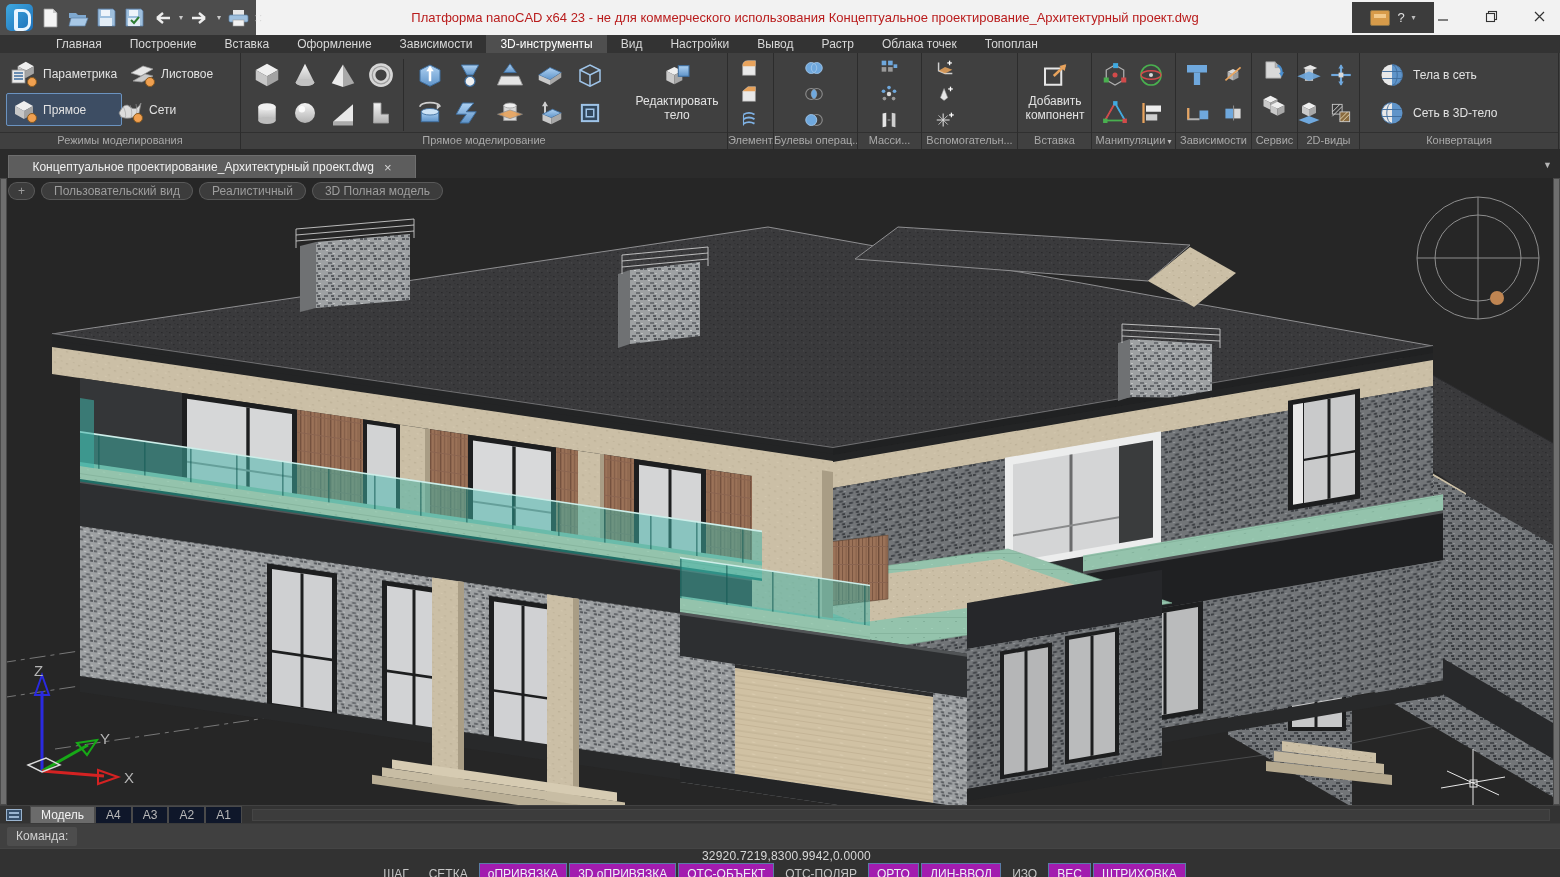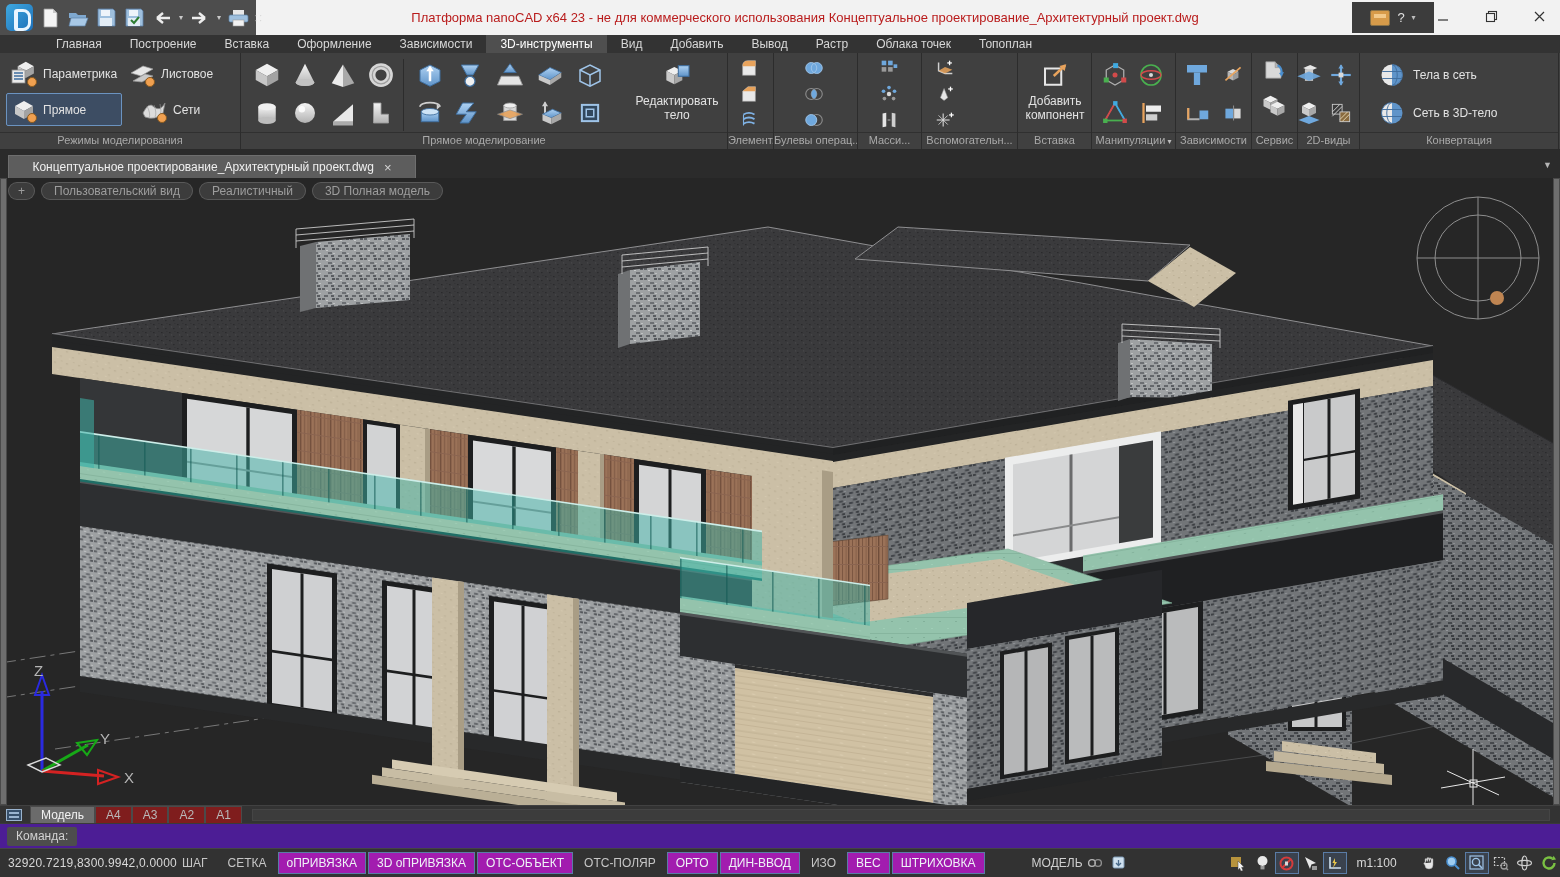--- a/index.html
+++ b/index.html
@@ -52,28 +52,28 @@
   #viewport{position:absolute;left:0;top:178px;width:1560px;height:627px;background:#262626;overflow:hidden;}
   #scene{position:absolute;left:0;top:0;}
   .vsb{position:absolute;top:0;bottom:0;width:7px;background:#6e6e6e;border:1px solid #4a4a4a;cursor:pointer;}
   #pills{position:absolute;left:8px;top:4px;display:flex;gap:6px;align-items:center;}
   .pill{background:rgba(78,78,78,0.55);border:1px solid rgba(120,120,120,0.5);border-radius:9px;color:#9d9d9d;font-size:12px;padding:1px 12px;cursor:pointer;white-space:nowrap;}
   .pill.add{padding:1px 9px;}
   
   #layoutrow{position:absolute;left:0;top:805px;width:1560px;height:18px;background:#333333;border-top:1px solid #414141;display:flex;align-items:center;}
   #sheeticon{width:16px;height:12px;margin:0 8px 0 6px;border:1px solid #9ab4cf;background:#37506b;position:relative;cursor:pointer;}
   #sheeticon:after{content:"";position:absolute;left:2px;top:2px;right:2px;height:2px;background:#9ab4cf;box-shadow:0 4px 0 #9ab4cf;}
-  .ltab{font-size:12px;color:#b9b9b9;background:#7f1d1d;border:1px solid #4a4a4a;border-bottom:none;padding:0 10px;line-height:16px;cursor:pointer;}
+  .ltab{font-size:12px;color:#b9b9b9;background:#0f172a;border:1px solid #4a4a4a;border-bottom:none;padding:0 10px;line-height:16px;cursor:pointer;}
   .ltab.active{background:#6b6b6b;color:#f2f2f2;}
   #hscroll{flex:1;height:12px;margin:0 10px;background:#3c3c3c;border:1px solid #454545;cursor:pointer;}
   
-  #cmd{position:absolute;left:0;top:823px;width:1560px;height:25px;background:#4c1d95;border-top:1px solid #3a3a3a;}
+  #cmd{position:absolute;left:0;top:823px;width:1560px;height:25px;background:#404040;border-top:1px solid #3a3a3a;}
   #cmdbox{position:absolute;left:7px;top:3px;height:19px;padding:0 9px;background:#4d4d4d;border-radius:2px;color:#d2d2d2;font-size:12px;line-height:19px;cursor:text;}
   
-  #status{position:absolute;left:0;top:848px;width:1560px;height:29px;background:#323232;border-top:1px solid #454545;display:flex;align-items:center;font-size:12px;color:#cfcfcf;}
+  #status{position:absolute;left:0;top:848px;width:1560px;height:29px;background:#323232;border-top:1px solid #454545;display:flex;align-items:center;font-size:12px;color:#cfcfcf;flex-direction:column;}
   #coords{width:172px;padding-left:8px;color:#d8d8d8;letter-spacing:0.2px;white-space:nowrap;}
   #toggles{display:flex;align-items:center;height:29px;}
   .tgl{padding:3px 8px;margin:0 1px;color:#c6c6c6;cursor:pointer;border:1px solid transparent;white-space:nowrap;}
   .tgl.on{background:#a21caf;border-color:#5a7ca6;color:#eef2f6;}
   .sep{width:1px;height:18px;background:#4a4a4a;margin:0 5px;}
   #modelabel{margin-left:46px;color:#cfcfcf;}
   .sic{width:24px;height:22px;display:flex;align-items:center;justify-content:center;cursor:pointer;border:1px solid transparent;flex:0 0 auto;}
   .sic.on{background:#3a424e;border-color:#5a7ca6;}
   #scale{margin:0 10px;color:#d8d8d8;white-space:nowrap;}
   text.axlbl{fill:#b5b5b5;font-size:15px;font-family:"Liberation Sans",sans-serif;}
@@ -424,21 +424,21 @@
   </div>
 
   <div id="ribbontabs">
       <button class="rtab">Главная</button>
       <button class="rtab">Построение</button>
       <button class="rtab">Вставка</button>
       <button class="rtab">Оформление</button>
       <button class="rtab">Зависимости</button>
       <button class="rtab active">3D-инструменты</button>
       <button class="rtab">Вид</button>
-      <button class="rtab">Добавить</button>
+      <button class="rtab">Настройки</button>
       <button class="rtab">Вывод</button>
       <button class="rtab">Растр</button>
       <button class="rtab">Облака точек</button>
       <button class="rtab">Топоплан</button>
     </div>
 
   <div id="ribbon">
 
     <div class="grp" id="grp-modes" style="left:0;width:241px">
       <div class="modebtn" style="left:6px;top:4px">
@@ -455,21 +455,21 @@
               <polygon points="4,20 16,13 24,15 13,21" fill="#c9c9c9" stroke="#9a9a9a" stroke-width="0.7"></polygon>
             </svg></span>
         <span class="lbl">Листовое</span>
       </div>
       <div class="modebtn active" style="left:6px;top:40px">
         <span class="mico"><svg width="26" height="26" viewBox="0 0 26 26">
               <use href="#s-cube" transform="translate(1,1)"></use>
             </svg></span>
         <span class="lbl">Прямое</span>
       </div>
-      <div class="modebtn" style="left:136px;top:40px">
+      <div class="modebtn" style="left:112px;top:40px">
         <span class="mico"><svg width="26" height="26" viewBox="0 0 26 26">
               <path d="M2 16 q6 -12 11 -6 q6 5 11 -4 l-2 10 q-8 8 -18 4 Z" fill="#dcdcdc" stroke="#8a8a8a" stroke-width="0.8"></path>
               <path d="M6 9 q4 8 2 12 M13 8 q3 8 1 12 M19 7 q2 8 0 12" stroke="#9a9a9a" stroke-width="0.6" fill="none"></path>
             </svg></span>
         <span class="lbl">Сети</span>
       </div>
       <div class="cap">Режимы моделирования</div>
     </div>
 
     <div class="grp" id="grp-direct" style="left:241px;width:487px">

